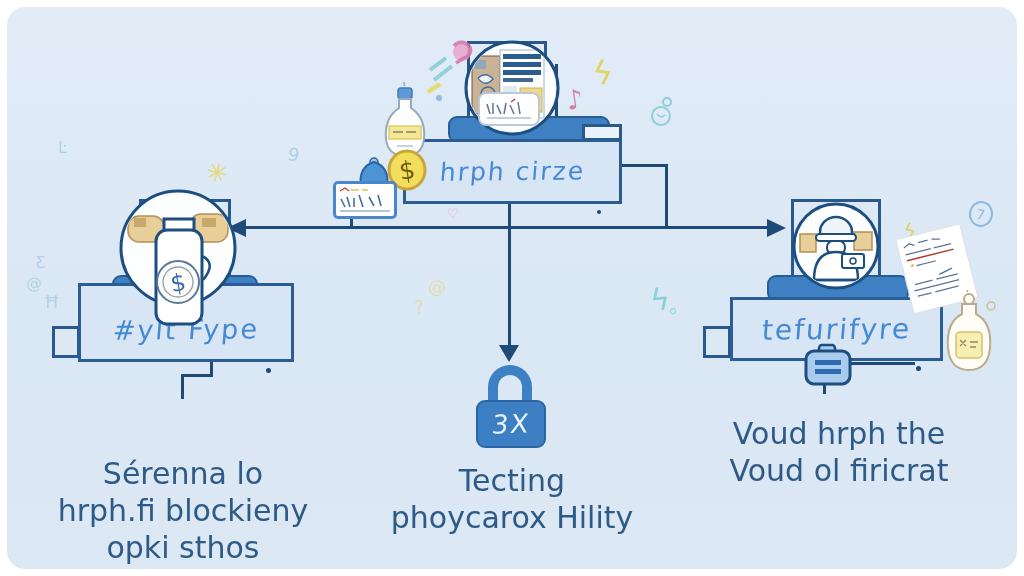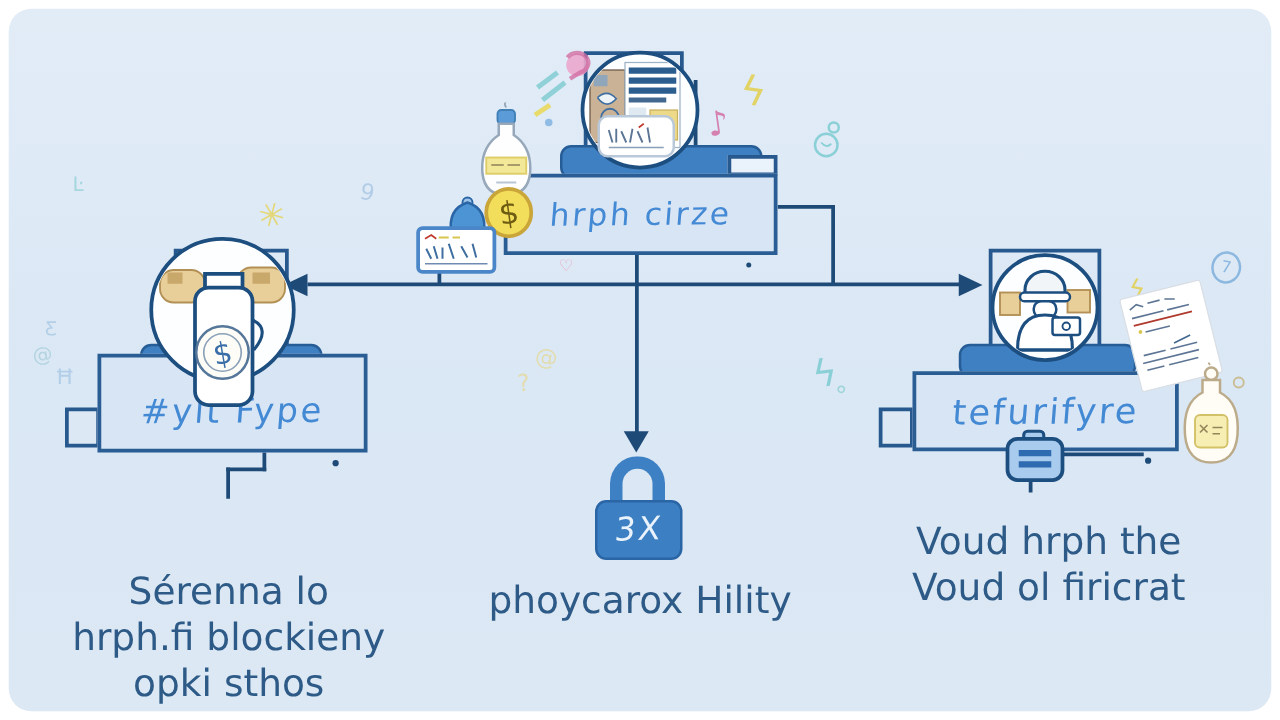--- a/index.html
+++ b/index.html
@@ -247,19 +247,20 @@
   <div id="lock-body">
     <span class="txt">3X</span>
   </div>
 
   <div class="caption" style="left:41px;top:415px;width:284px;margin-top:40px;">
     <div>Sérenna lo</div>
     <div>hrph.fi blockieny</div>
     <div>opki sthos</div>
   </div>
   <div class="caption" style="left:372px;top:462px;width:280px;">
+    <div>Tecting</div>
     <div>phoycarox Hility</div>
   </div>
   <div class="caption" style="left:699px;top:415px;width:280px;">
     <div>Voud hrph the</div>
     <div>Voud ol firicrat</div>
   </div>
 </div>
 
 </body></html>

